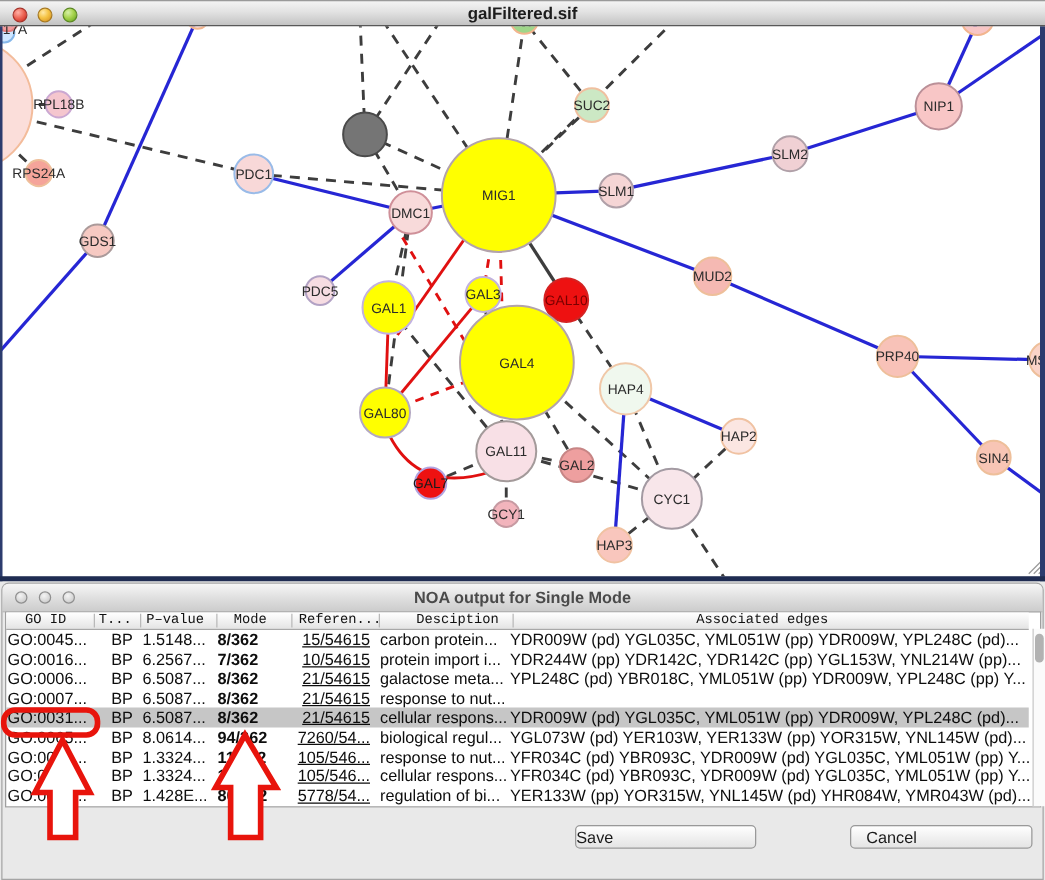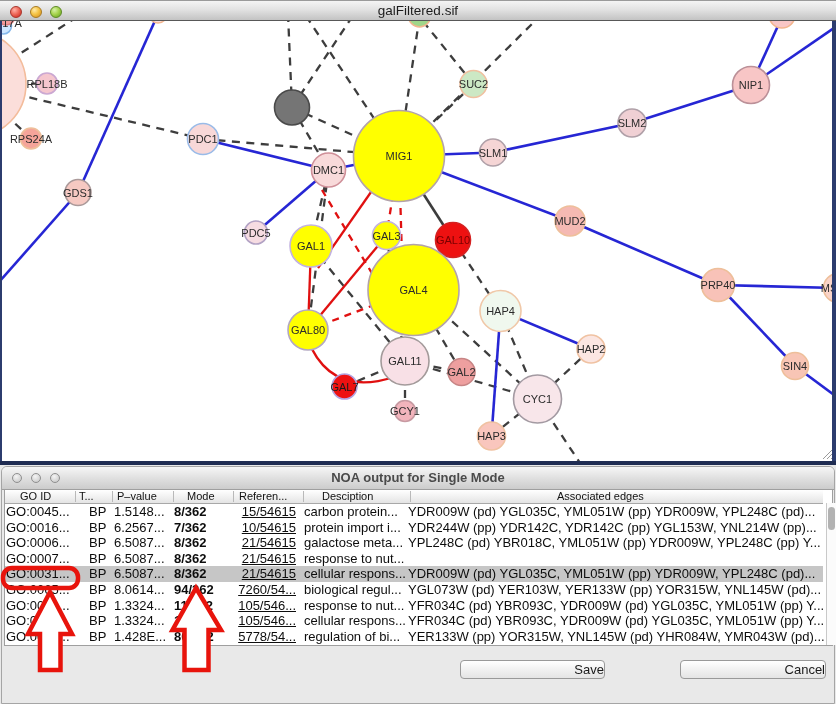--- a/index.html
+++ b/index.html
@@ -6,21 +6,21 @@
   body{width:836px;height:704px;position:relative;overflow:hidden;
        font-family:"Liberation Sans",sans-serif;background:#e9e9e9;}
   .abs{position:absolute;}
   
   #netwin{left:0;top:0;width:836px;height:464px;}
   #nettitle{left:0;top:0;width:836px;height:21px;
     background:linear-gradient(#f4f4f4,#e2e2e2 45%,#c3c3c3);
     border-top:1px solid #9a9a9a;border-bottom:1px solid #585858;
     box-sizing:border-box;}
   #nettitle .t{position:absolute;left:0;right:0;top:2px;text-align:center;
-    font-size:13.5px;font-weight:normal;color:#1c1c1c;}
+    font-size:13.5px;font-weight:bold;color:#1c1c1c;}
   .tl{position:absolute;top:5px;width:12px;height:12px;border-radius:50%;}
   #tlr{left:10px;background:radial-gradient(circle at 35% 30%,#ffb0a6,#ee6a5a 45%,#d63a2e 80%);border:1px solid #a8352c;box-sizing:border-box;}
   #tly{left:30px;background:radial-gradient(circle at 35% 30%,#ffe9a8,#f5c445 45%,#df9f2b 80%);border:1px solid #a87a22;box-sizing:border-box;}
   #tlg{left:50px;background:radial-gradient(circle at 35% 30%,#d6f0a8,#a8d44e 45%,#7bb32e 80%);border:1px solid #5d8a24;box-sizing:border-box;}
   #canvas{left:0;top:21px;width:836px;height:440px;background:#fff;}
   #netborderL{left:0;top:21px;width:2px;height:444px;background:#2c3c6e;}
   #netborderR{left:832px;top:21px;width:4px;height:444px;background:#2c3c6e;}
   #netborderB{left:0;top:461px;width:836px;height:4px;background:#1f2c52;}
   
   #noawin{left:1px;top:466px;width:834px;height:238px;background:#e9e9e9;
@@ -31,37 +31,37 @@
   #noatitle .t{position:absolute;left:0;right:0;top:3px;text-align:center;
     font-size:13px;font-weight:bold;color:#4a4a4a;}
   .gl{position:absolute;top:6px;width:10px;height:10px;border-radius:50%;
       background:radial-gradient(circle at 40% 32%,#f4f4f4,#d2d2d2 70%);
       border:1px solid #8f8f8f;box-sizing:border-box;}
   
   #tablewrap{left:2px;top:22px;width:829px;height:157px;background:#fff;
      border:1px solid #9f9f9f;box-sizing:border-box;}
   #thead{left:0;top:0;width:818px;height:13px;
      background:linear-gradient(#ffffff,#efefef 60%,#e4e4e4);
-     border-bottom:1px solid #a8a8a8;font-size:11px;color:#111;}
+     border-bottom:1px solid #a8a8a8;font-size:11px;color:#111;font-family:Liberation Mono, monospace;}
   #thead span{position:absolute;top:0px;}
   .sep{position:absolute;top:1px;width:1px;height:11px;background:#b9b9b9;}
   .row{position:absolute;left:0;width:818px;height:15.6px;font-size:13px;color:#0d0d0d;white-space:nowrap;}
   .row span{position:absolute;top:0px;}
   .c0{left:1px;}  .c1{left:68px;margin-left:16px;} .c2{left:109px;} .c3{left:169px;font-weight:bold;}
   .c4{left:233px;width:58px;text-align:right;text-decoration:underline;} .c5{left:299px;} .c6{left:403px;}
   #hlrow{background:#c6c6c6;}
   
   #sbar{left:821px;top:13px;width:10px;height:142px;background:#fbfbfb;border-left:1px solid #c9c9c9;}
   #sthumb{left:1px;top:4px;width:7px;height:23px;border-radius:4px;background:#b2b2b2;}
   
   .btn{position:absolute;top:193px;height:19px;border:1px solid #999;border-radius:4px;
     background:linear-gradient(#ffffff,#f1f1f1 50%,#e4e4e4);
-    font-size:13px;color:#1a1a1a;text-align:right;line-height:18px;box-sizing:border-box;}
+    font-size:13px;color:#1a1a1a;text-align:left;line-height:18px;box-sizing:border-box;}
   #savebtn{left:458px;width:145px;}
-  #cancelbtn{left:678px;width:146px;}
+  #cancelbtn{left:678px;width:146px;padding-left:12px;}
 </style>
 </head>
 <body>
 <div class="abs" id="netwin">
   <svg class="abs" id="canvas" width="836" height="440" viewBox="0 21 836 440" xmlns="http://www.w3.org/2000/svg">
     <rect x="0" y="21" width="836" height="440" fill="#ffffff"></rect>
 
     <g stroke="#3d3d3d" stroke-width="2.3" fill="none" stroke-dasharray="8 6.5">
       <line x1="-27" y1="84" x2="80" y2="15"></line>
       <line x1="-27" y1="84" x2="203" y2="139"></line>
@@ -223,21 +223,21 @@
       <div class="gl" style="left:29px"></div>
       <div class="gl" style="left:48px"></div>
   </div>
   <div class="abs" id="tablewrap">
     <div class="abs" id="thead">
       <span style="left:15px">GO ID</span>
         <span style="left:74px">T...</span>
       <span style="left:112px">P–value</span>
         <span style="left:182px">Mode</span>
       <span style="left:234px">Referen...</span>
-        <span style="left:317px">Desciption</span>
+        <span style="left:328px">Desciption</span>
       <span style="left:552px">Associated edges</span>
       <div class="sep" style="left:70px"></div>
         <div class="sep" style="left:107px"></div>
       <div class="sep" style="left:168px"></div>
         <div class="sep" style="left:228px"></div>
       <div class="sep" style="left:298px"></div>
         <div class="sep" style="left:405px"></div>
     </div>
     <div class="row" style="top:14px">
         <span class="c0">GO:0045...</span>

